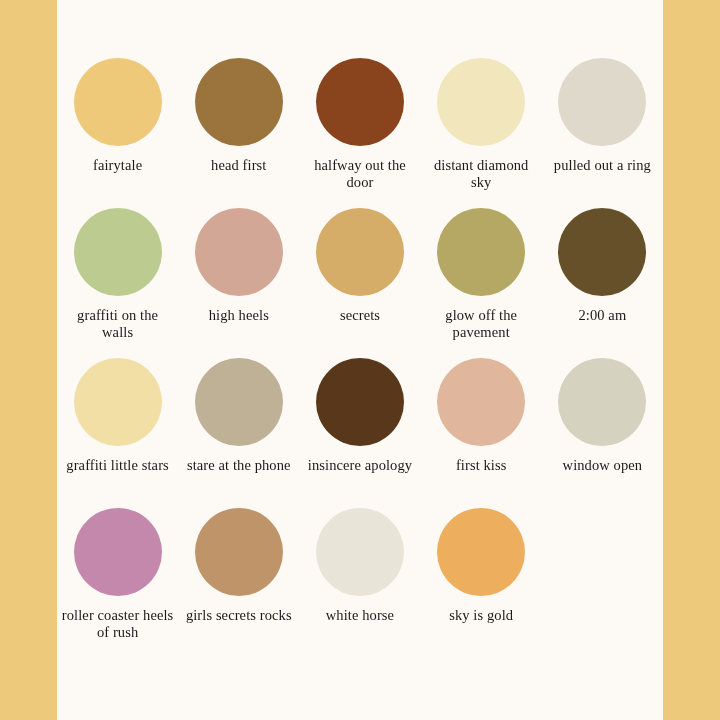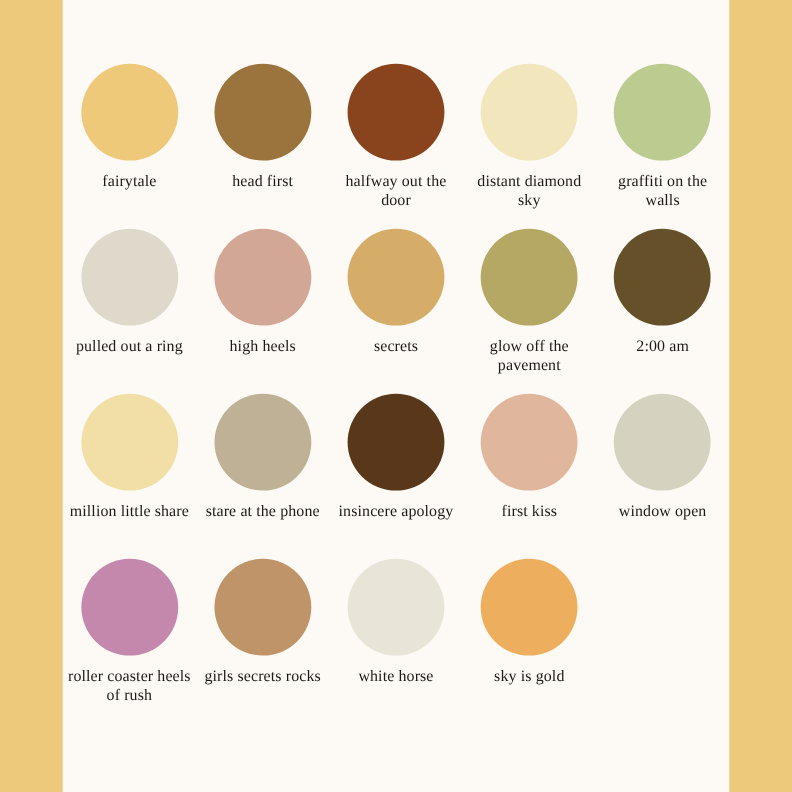--- a/index.html
+++ b/index.html
@@ -77,46 +77,46 @@
         </div>
         <div class="cell">
           <div class="swatch" title="#89441d" style="background: rgb(137, 68, 29);"></div>
           <div class="label">halfway out the door</div>
         </div>
         <div class="cell">
           <div class="swatch" title="#f2e6bc" style="background: rgb(242, 230, 188);"></div>
           <div class="label">distant diamond sky</div>
         </div>
         <div class="cell">
+          <div class="swatch" title="#dfd9cc" style="background: rgb(223, 217, 204);"></div>
+          <div class="label">pulled out a ring</div>
+        </div>
+        <div class="cell">
           <div class="swatch" title="#bccb90" style="background: rgb(188, 203, 144);"></div>
           <div class="label">graffiti on the walls</div>
-        </div>
-        <div class="cell">
-          <div class="swatch" title="#dfd9cc" style="background: rgb(223, 217, 204);"></div>
-          <div class="label">pulled out a ring</div>
         </div>
         <div class="cell">
           <div class="swatch" title="#d3a795" style="background: rgb(211, 167, 149);"></div>
           <div class="label">high heels</div>
         </div>
         <div class="cell">
           <div class="swatch" title="#d5ac68" style="background: rgb(213, 172, 104);"></div>
           <div class="label">secrets</div>
         </div>
         <div class="cell">
           <div class="swatch" title="#b5a764" style="background: rgb(181, 167, 100);"></div>
           <div class="label">glow off the pavement</div>
         </div>
         <div class="cell">
           <div class="swatch" title="#65502a" style="background: rgb(101, 80, 42);"></div>
           <div class="label">2:00 am</div>
         </div>
         <div class="cell">
           <div class="swatch" title="#f1dfa6" style="background: rgb(241, 223, 166);"></div>
-          <div class="label">million little share</div>
+          <div class="label">graffiti little stars</div>
         </div>
         <div class="cell">
           <div class="swatch" title="#bfb195" style="background: rgb(191, 177, 149);"></div>
           <div class="label">stare at the phone</div>
         </div>
         <div class="cell">
           <div class="swatch" title="#59371a" style="background: rgb(89, 55, 26);"></div>
           <div class="label">insincere apology</div>
         </div>
         <div class="cell">

